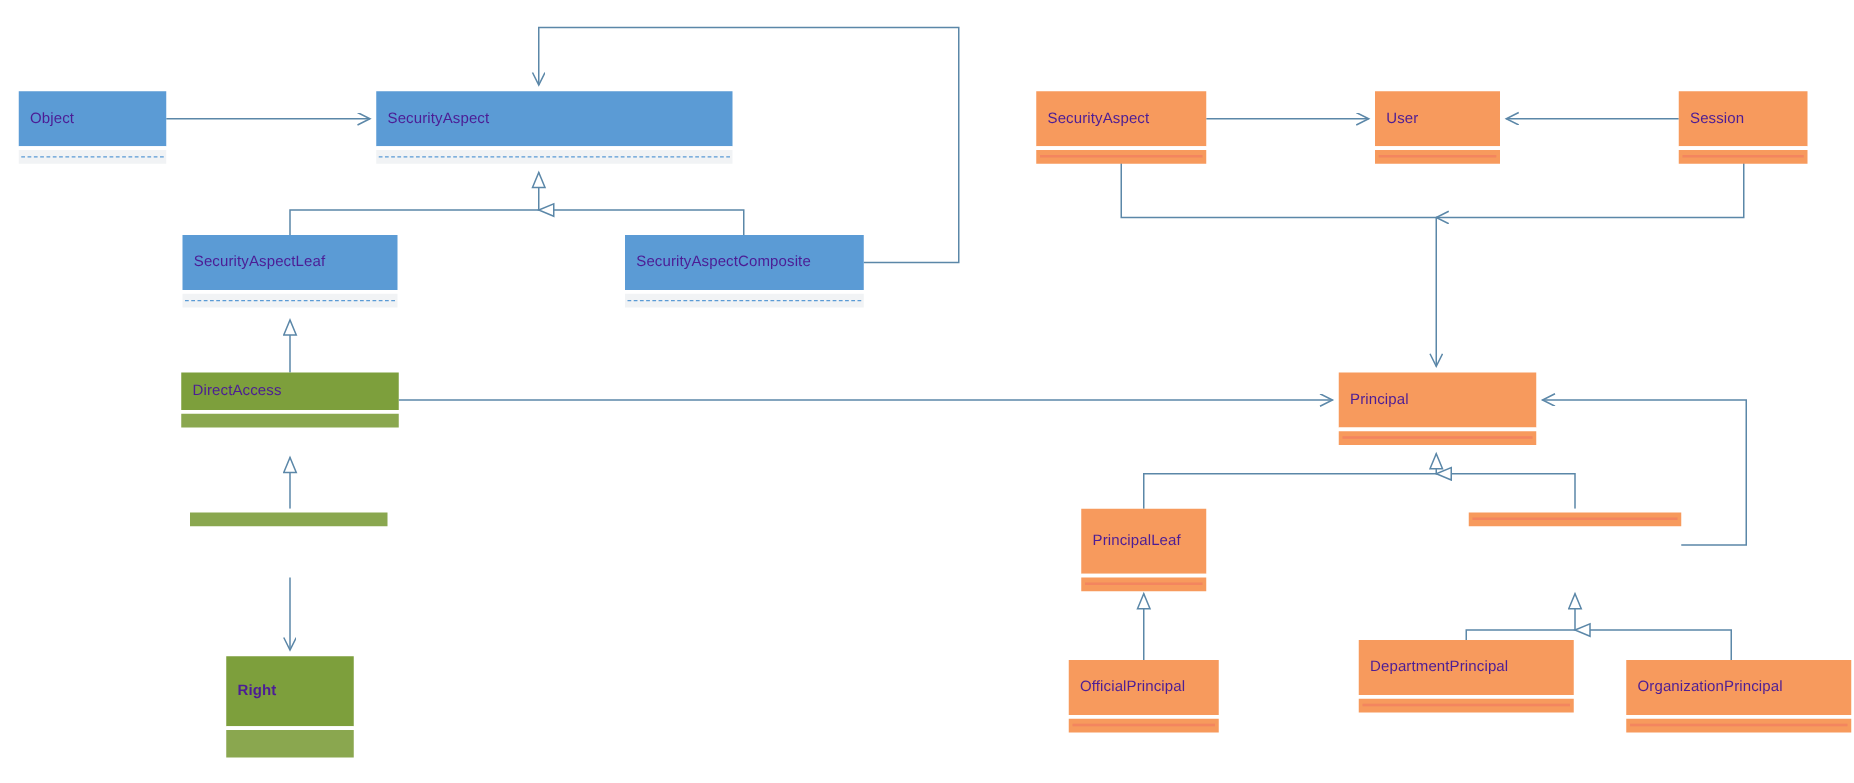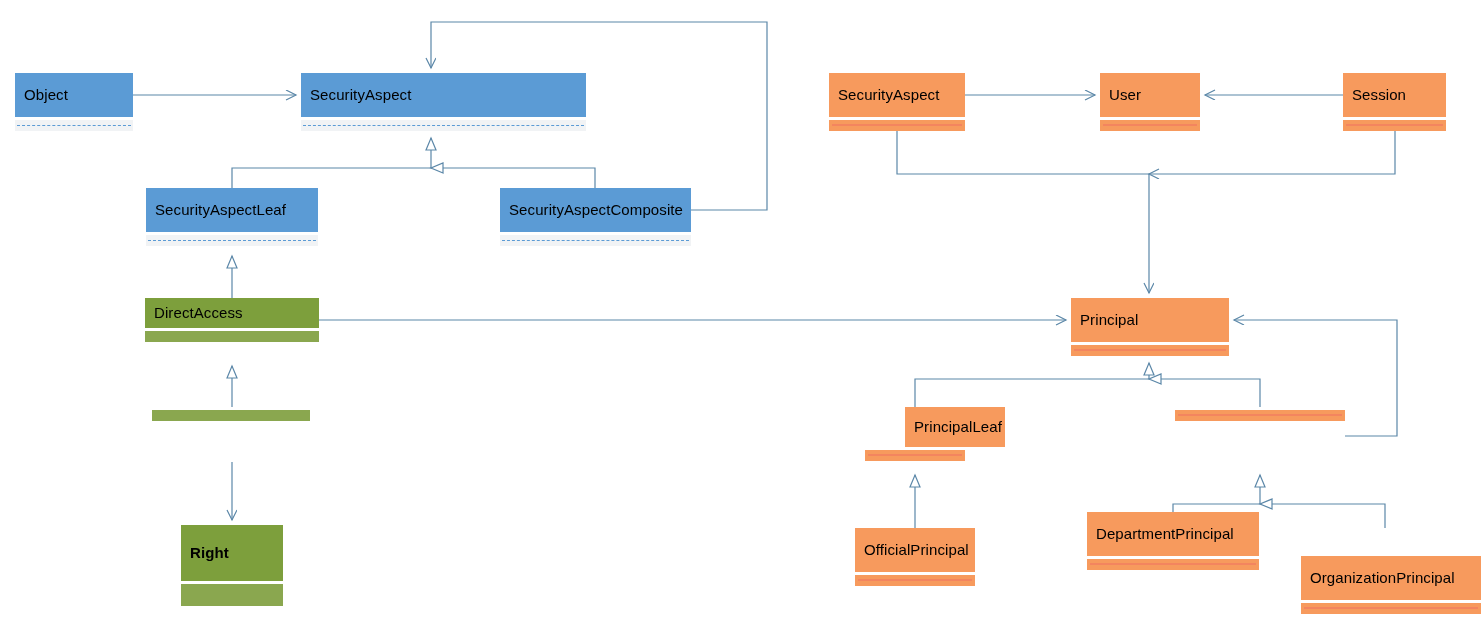--- a/index.html
+++ b/index.html
@@ -26,22 +26,22 @@
     height: 626px;
     pointer-events: none;
   }
   .node {
     position: absolute;
     box-sizing: border-box;
   }
   .node .title {
     box-sizing: border-box;
     width: 100%;
-    color: #000000;
-    font-size: 15px;
+    color: #4c1d95;
+    font-size: 12px;
     line-height: 1.1;
     letter-spacing: 0.1px;
     padding: 0 9px;
     display: flex;
     align-items: center;
     white-space: nowrap;
     overflow: hidden;
   }
   .node .gap {
     width: 100%;
@@ -184,21 +184,21 @@
         </div>
       </div>
       <div class="node orange" style="left: 1071px; top: 298px; width: 158px;">
         <div class="title" style="height: 44px;">Principal</div>
         <div class="gap"></div>
         <div class="footer" style="height: 11px;">
           <div class="rule"></div>
         </div>
       </div>
       <div class="node orange" style="left: 865px; top: 407px; width: 100px;">
-        <div class="title" style="height: 40px; margin-left: 40px;">PrincipalLeaf</div>
+        <div class="title" style="height: 52px;">PrincipalLeaf</div>
         <div class="gap"></div>
         <div class="footer" style="height: 11px;">
           <div class="rule"></div>
         </div>
       </div>
       <div class="node orange" style="left: 1175px; top: 407px; width: 170px;">
         <div class="gap"></div>
         <div class="footer" style="height: 11px;">
           <div class="rule"></div>
         </div>
@@ -210,21 +210,21 @@
           <div class="rule"></div>
         </div>
       </div>
       <div class="node orange" style="left: 1087px; top: 512px; width: 172px;">
         <div class="title" style="height: 44px;">DepartmentPrincipal</div>
         <div class="gap"></div>
         <div class="footer" style="height: 11px;">
           <div class="rule"></div>
         </div>
       </div>
-      <div class="node orange" style="left: 1301px; top: 528px; width: 180px; margin-top: 28px;">
+      <div class="node orange" style="left: 1301px; top: 528px; width: 180px;">
         <div class="title" style="height: 44px;">OrganizationPrincipal</div>
         <div class="gap"></div>
         <div class="footer" style="height: 11px;">
           <div class="rule"></div>
         </div>
       </div>
     </div>
 
 </div>
 

